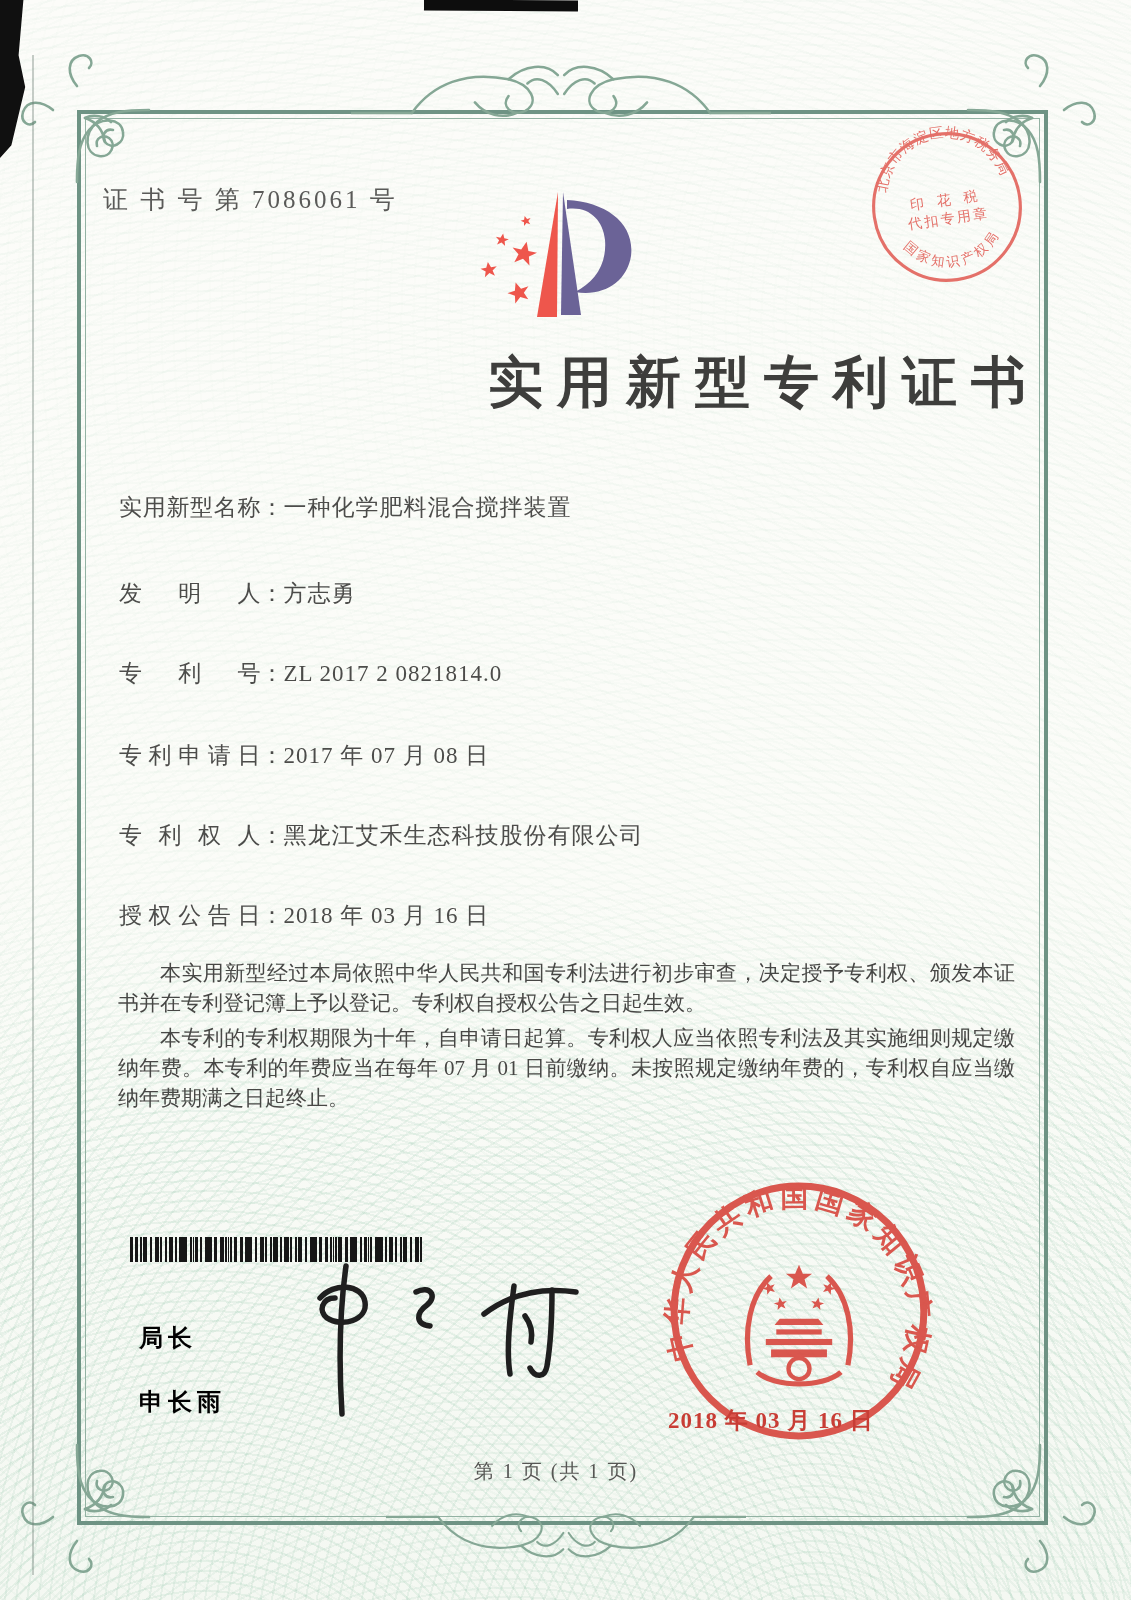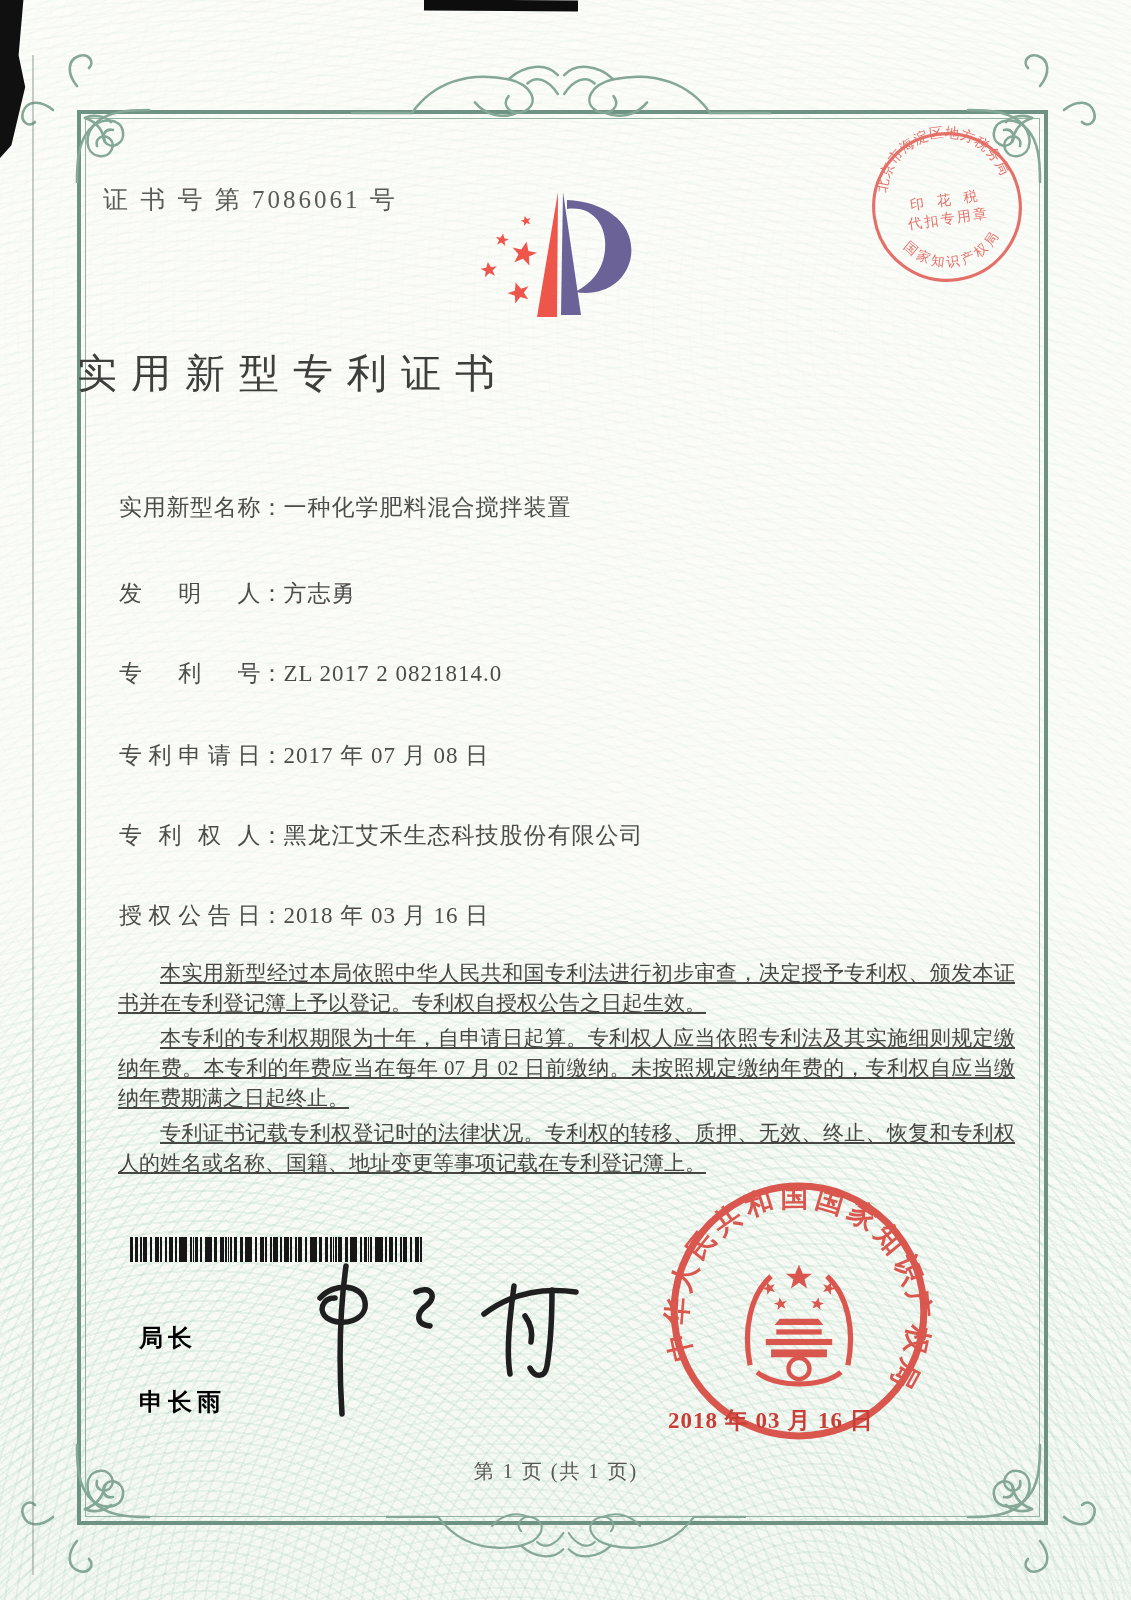--- a/index.html
+++ b/index.html
@@ -43,30 +43,30 @@
   }
   #scanline{
     position:absolute;left:32px;top:55px;width:2px;height:1520px;
     background:rgba(110,125,117,.38);
   }
   #cert-number{
     position:absolute;left:103px;top:183px;
     font-size:25px;color:#5a5a58;letter-spacing:3px;
   }
   #title{
-    position:absolute;left:77px;top:346px;width:963px;text-align:left;
-    font-size:40px;font-weight:400;color:#3e3e3c;letter-spacing:14px;
+    position:absolute;left:77px;top:346px;width:963px;text-align:right;
+    font-size:55px;font-weight:700;color:#3e3e3c;letter-spacing:14px;
   }
   .field-row{position:absolute;left:119px;font-size:23px;color:#4c4c4a;white-space:nowrap;}
   .field-label{display:inline-block;width:6.15em;text-align:justify;text-align-last:justify;}
   .field-colon{display:inline-block;}
   .field-value{letter-spacing:1px;}
   #body-text{
     position:absolute;left:118px;top:958px;width:897px;
-    font-size:21px;line-height:30px;color:#474745;text-align:justify;text-decoration:underline;
+    font-size:21px;line-height:30px;color:#474745;text-align:justify;
   }
   #body-text p{margin:0 0 5px 0;text-indent:2em;}
   #barcode{
     position:absolute;left:130px;top:1237px;width:293px;height:25px;
     background:
       repeating-linear-gradient(90deg,#161616 0 2px,rgba(0,0,0,0) 2px 5px),
       repeating-linear-gradient(90deg,#161616 0 1px,rgba(0,0,0,0) 1px 7px),
       repeating-linear-gradient(90deg,#161616 0 3px,rgba(0,0,0,0) 3px 13px);
   }
   #director-label,#director-name{
@@ -191,22 +191,21 @@
 </div>
 <div class="field-row" style="top:820px">
   <span class="field-label">专利权人</span><span class="field-colon">：</span><span class="field-value">黑龙江艾禾生态科技股份有限公司</span>
 </div>
 <div class="field-row" style="top:900px">
   <span class="field-label">授权公告日</span><span class="field-colon">：</span><span class="field-value">2018 年 03 月 16 日</span>
 </div>
 
 <div id="body-text">
   <p>本实用新型经过本局依照中华人民共和国专利法进行初步审查，决定授予专利权、颁发本证书并在专利登记簿上予以登记。专利权自授权公告之日起生效。</p>
-  <p>本专利的专利权期限为十年，自申请日起算。专利权人应当依照专利法及其实施细则规定缴纳年费。本专利的年费应当在每年 07 月 02 日前缴纳。未按照规定缴纳年费的，专利权自应当缴纳年费期满之日起终止。</p>
-  <p>专利证书记载专利权登记时的法律状况。专利权的转移、质押、无效、终止、恢复和专利权人的姓名或名称、国籍、地址变更等事项记载在专利登记簿上。</p>
+  <p>本专利的专利权期限为十年，自申请日起算。专利权人应当依照专利法及其实施细则规定缴纳年费。本专利的年费应当在每年 07 月 01 日前缴纳。未按照规定缴纳年费的，专利权自应当缴纳年费期满之日起终止。</p>
 </div>
 
 <div id="barcode"></div>
 
 <div id="director-label">局长</div>
 <div id="director-name">申长雨</div>
 
 <svg class="abs" style="left:288px;top:1252px" width="310" height="170" viewBox="0 0 310 170">
   <g fill="none" stroke="#1f1f1f" stroke-width="5.5" stroke-linecap="round" stroke-linejoin="round">
     <path d="M58,14 C53,50 50,100 54,162"></path>

